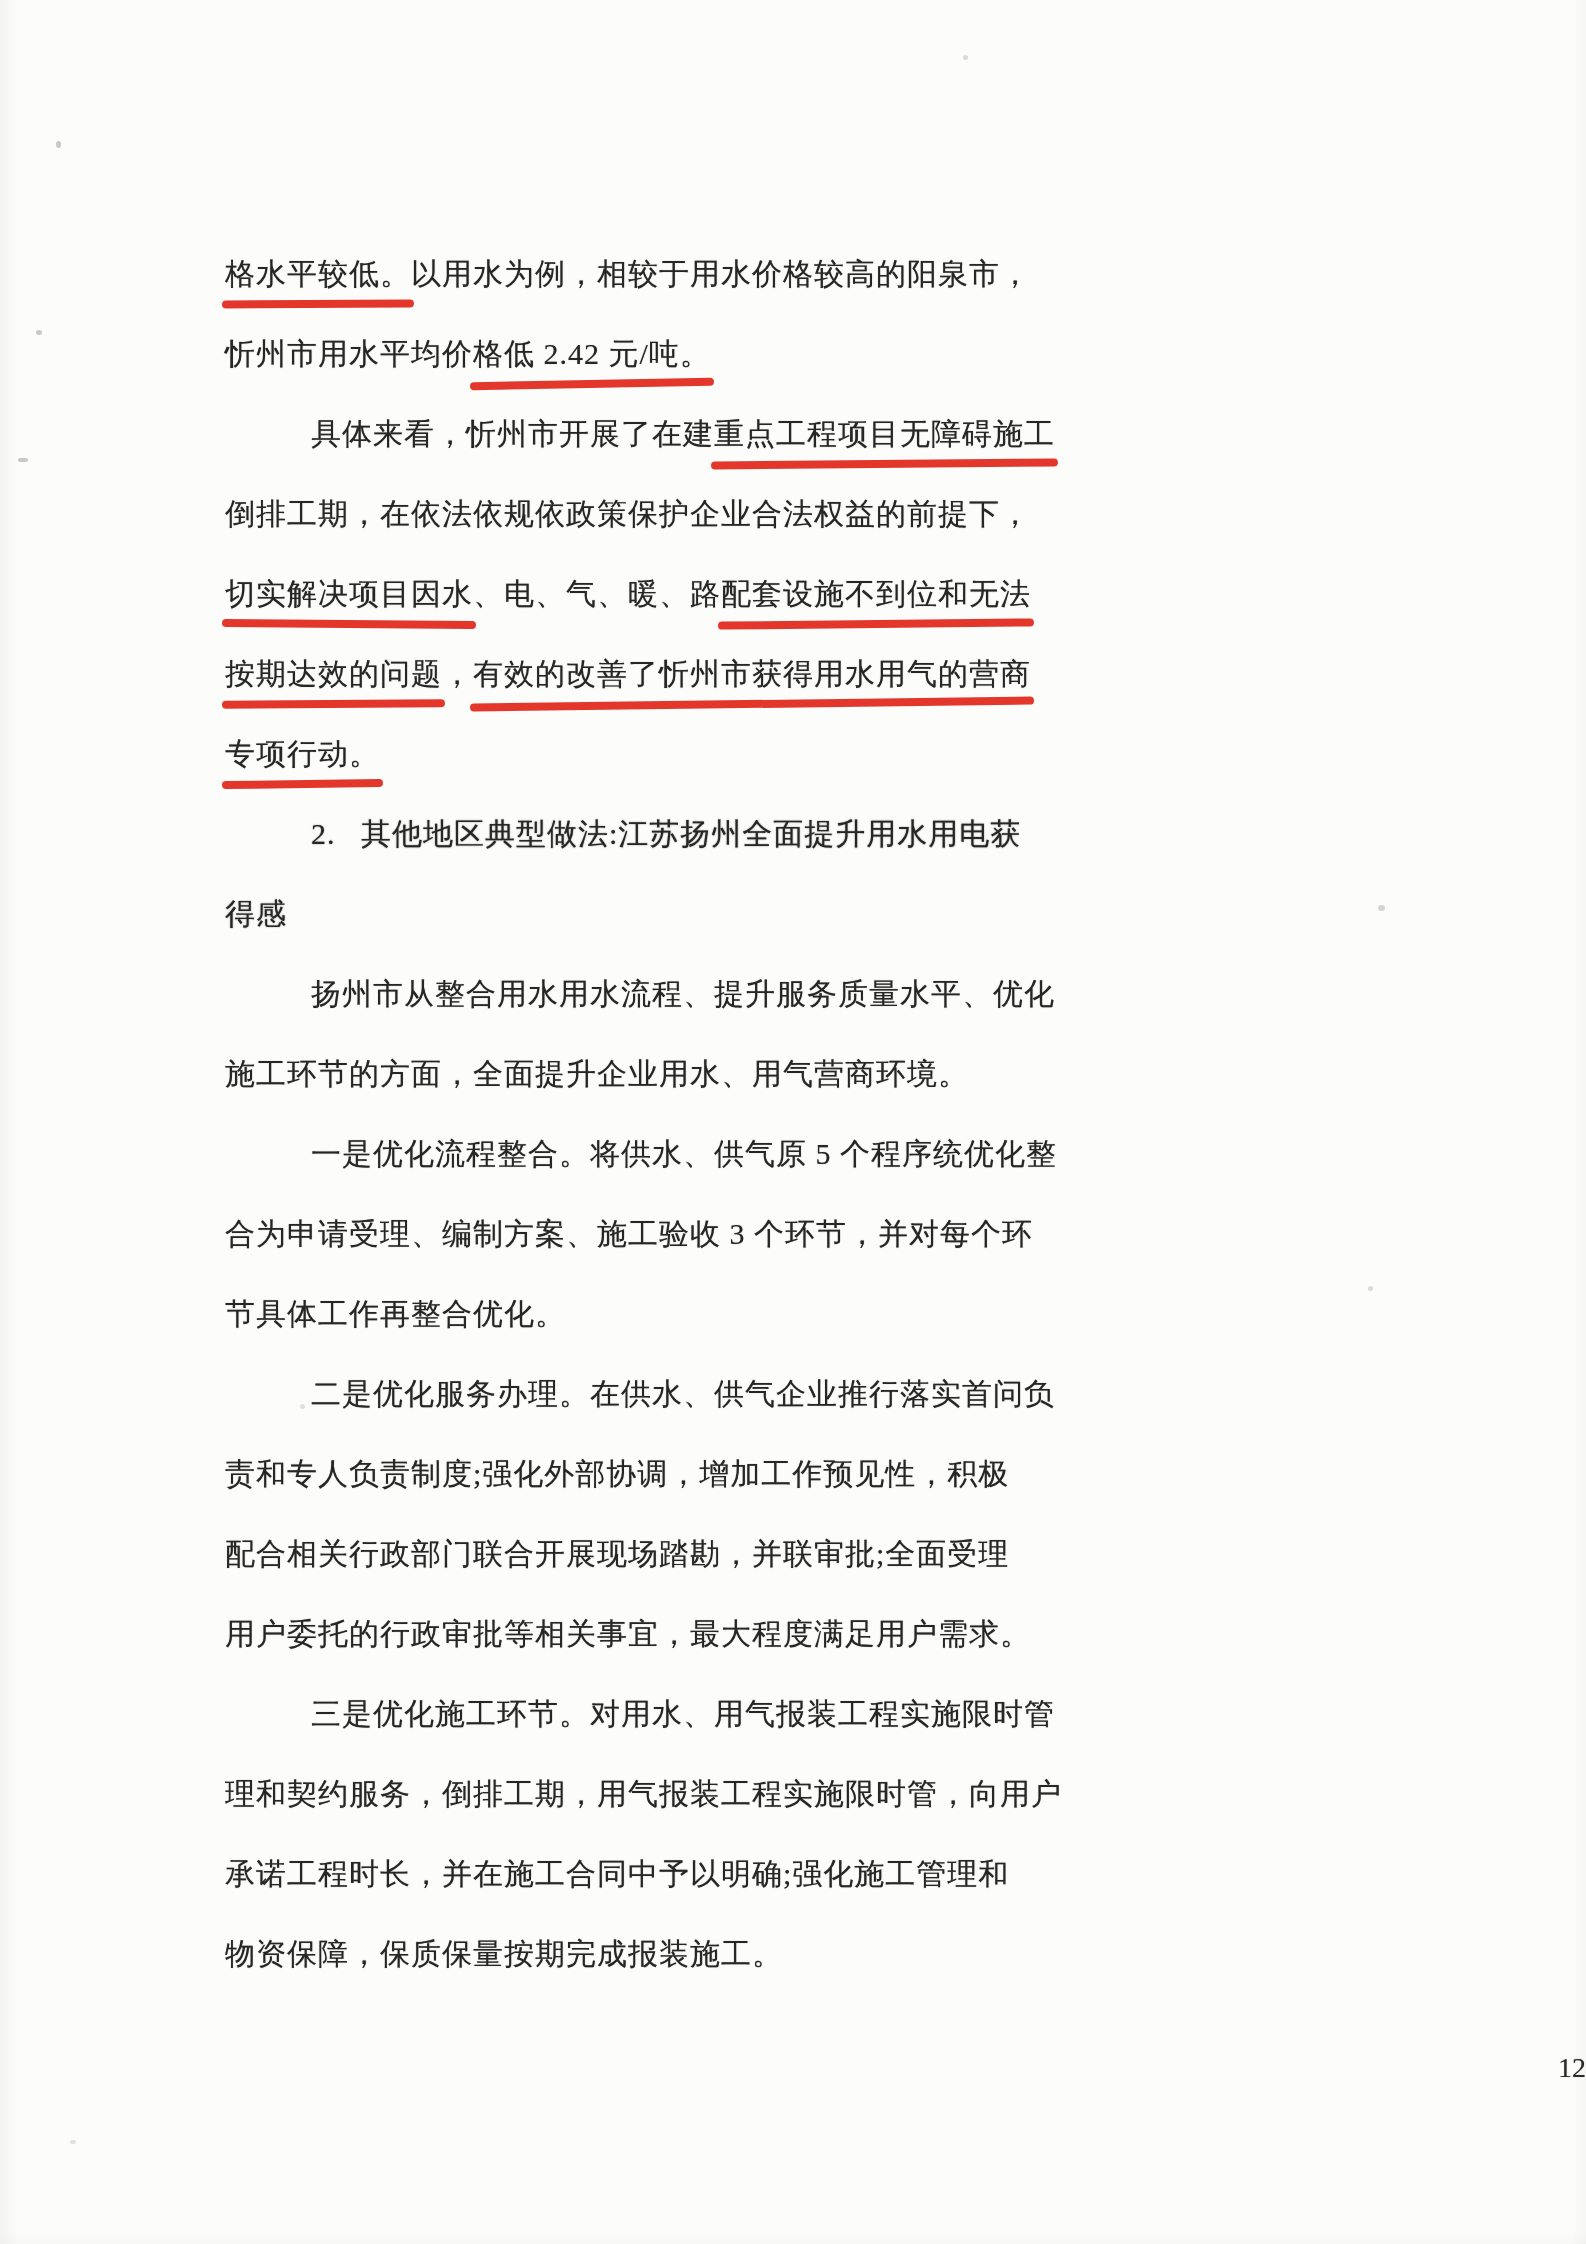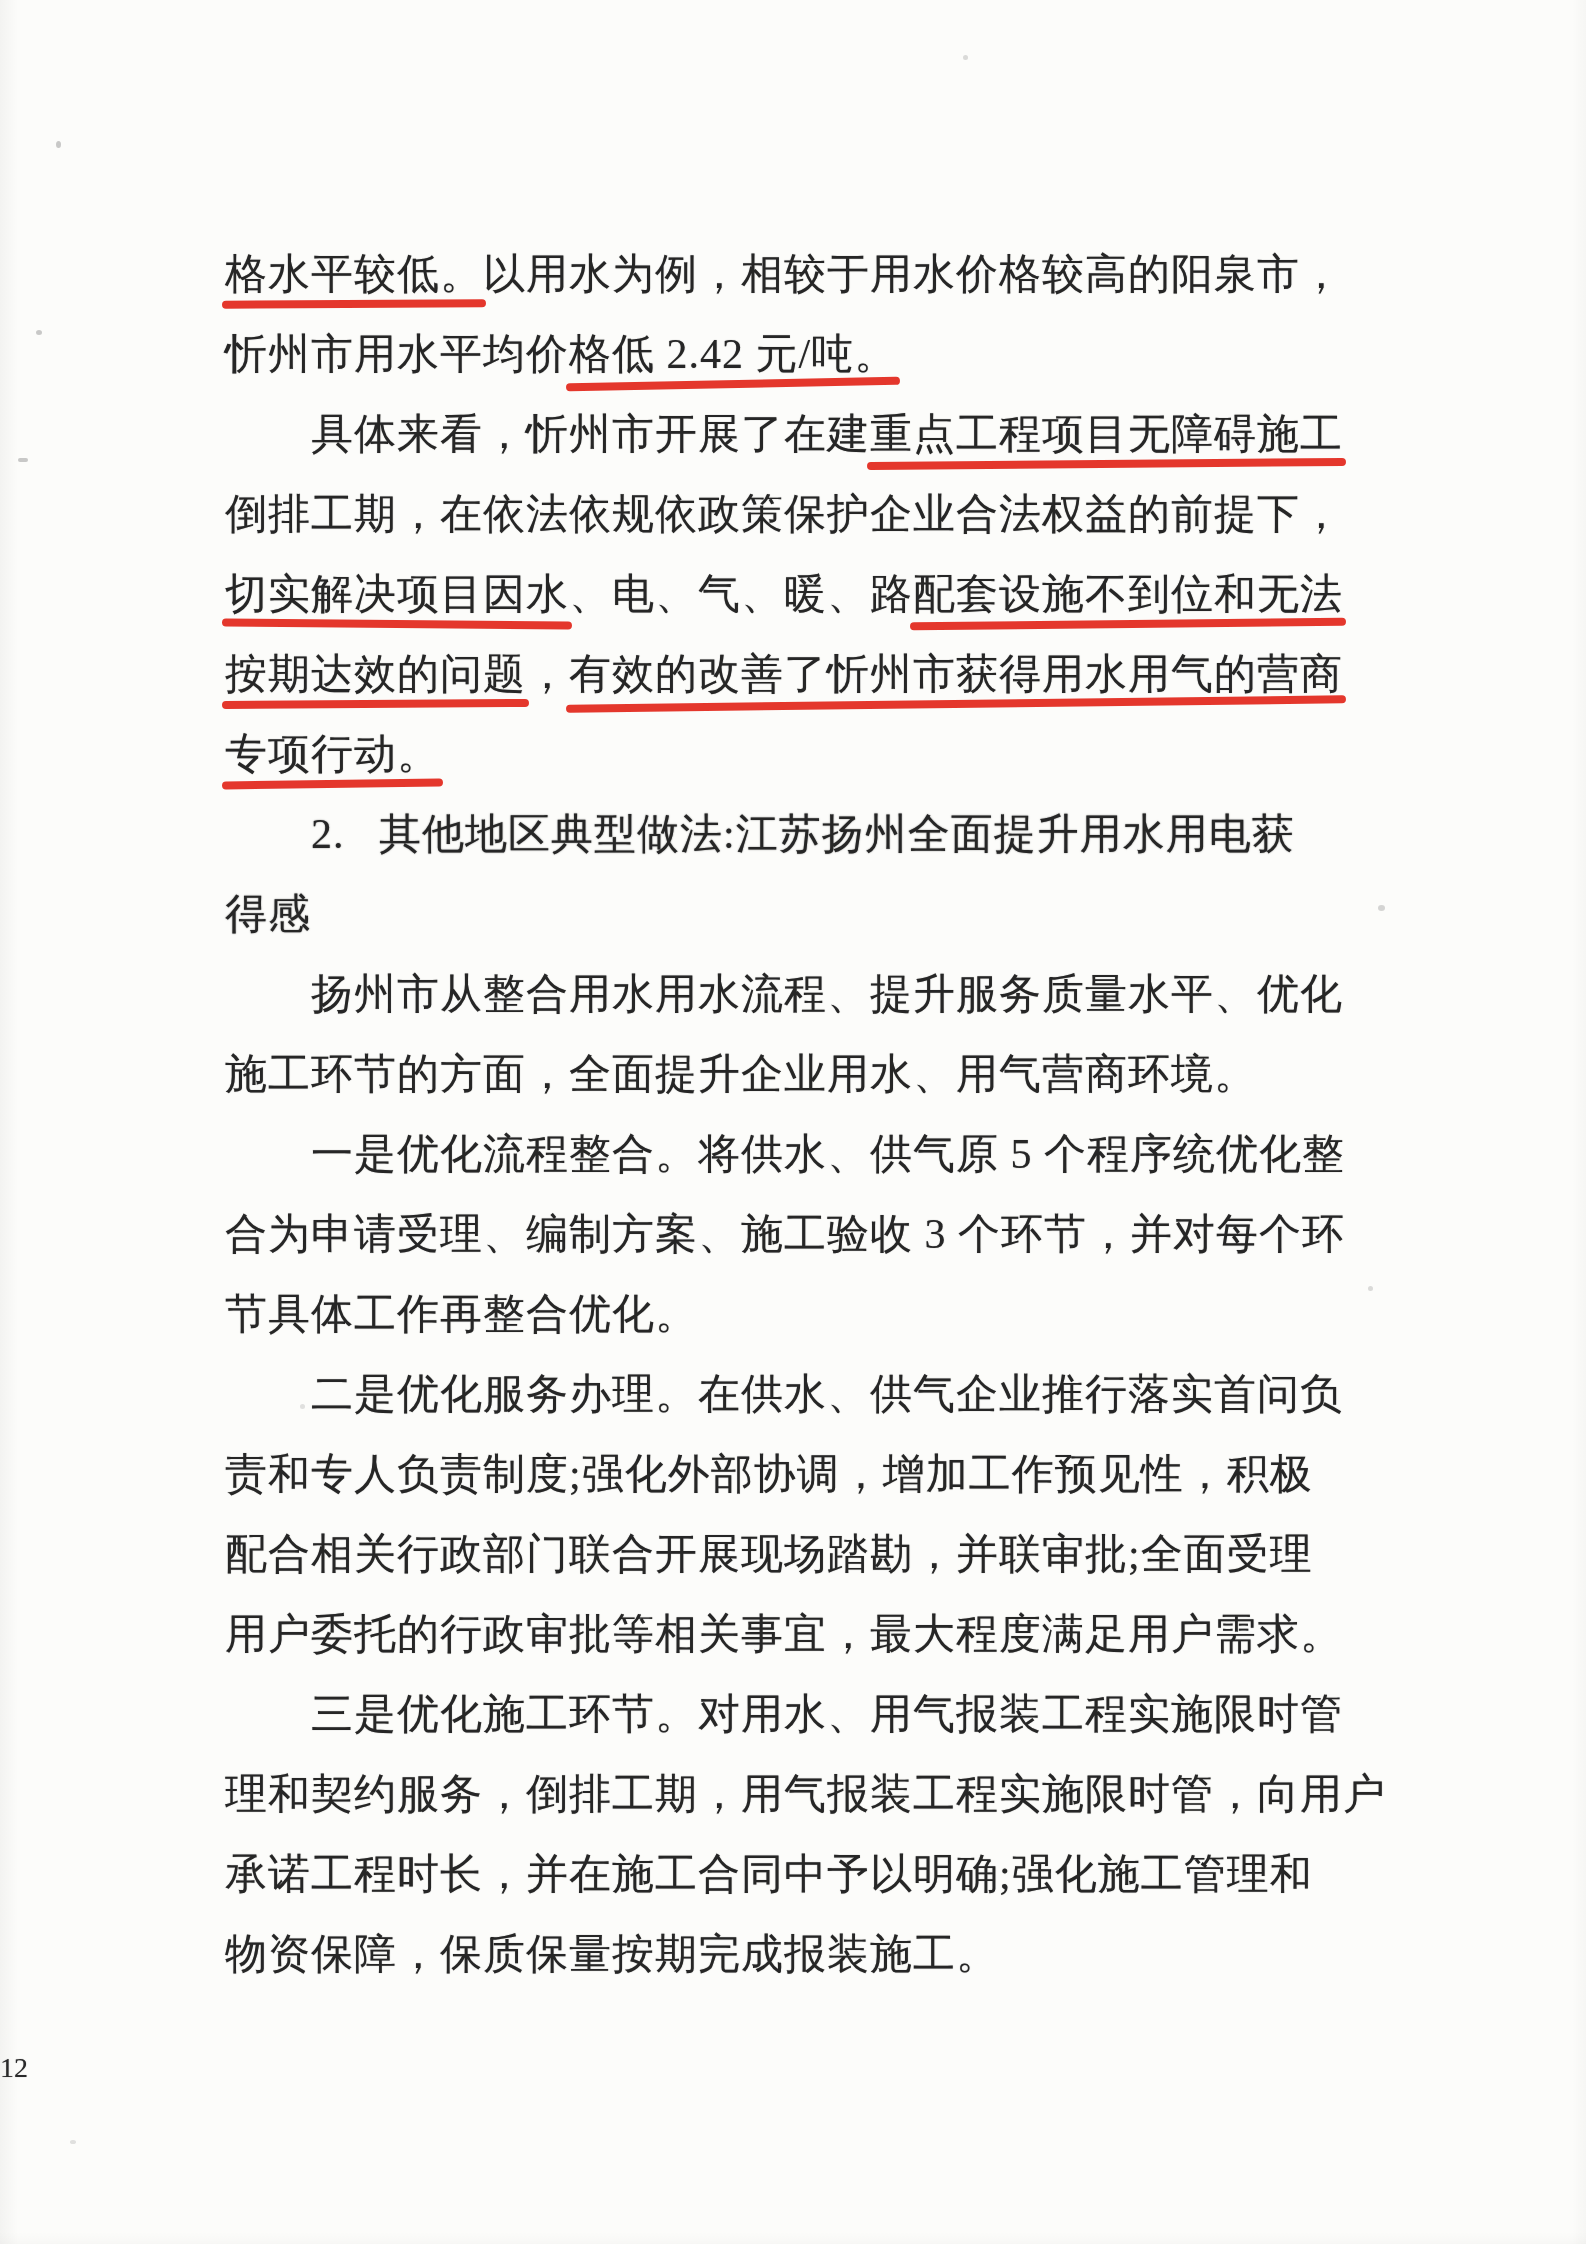--- a/index.html
+++ b/index.html
@@ -18,40 +18,40 @@
       linear-gradient(90deg, rgba(0,0,0,0.035), rgba(0,0,0,0) 18px),
       linear-gradient(270deg, rgba(0,0,0,0.025), rgba(0,0,0,0) 14px),
       linear-gradient(0deg, rgba(0,0,0,0.02), rgba(0,0,0,0) 12px);
   }
   .content{
     position:absolute;
     left:225px;top:234px;width:1150px;
   }
   .line{
     height:80px;line-height:80px;
-    font-size:42px;
+    font-size:30px;
     letter-spacing:1px;
     color:#262626;
     white-space:nowrap;
     text-shadow:0 0 1px rgba(20,20,20,0.45);
   }
   .line.indent{padding-left:86px;}
   .seg{display:inline-block;position:relative;}
   .seg.bold{font-weight:normal;text-shadow:0 0 1.5px rgba(10,10,10,0.6);}
   .seg.ul::after{
     content:"";
     position:absolute;left:-3px;right:-3px;bottom:6px;height:8px;
     background:var(--red,#e2261a);
     border-radius:4px;
     transform:rotate(var(--tilt,-0.3deg));
     opacity:0.92;
   }
   .page-num{
     position:absolute;top:2052px;left:0;right:0;
-    text-align:left;
+    text-align:right;
     font-size:28px;color:#2a2a2a;
     text-shadow:0 0 1px rgba(20,20,20,0.4);
   }
   .speck{position:absolute;background:#8a8a8a;border-radius:50%;opacity:0.45;}
 </style>
 </head>
 <body>
 
 <div class="page">
 

